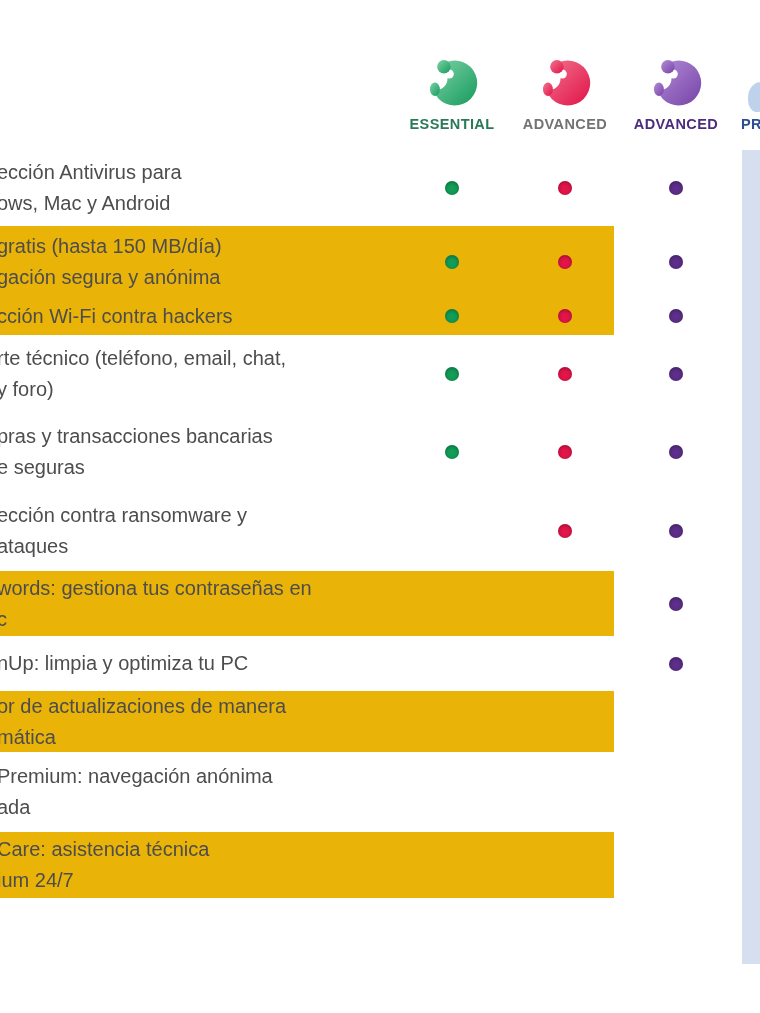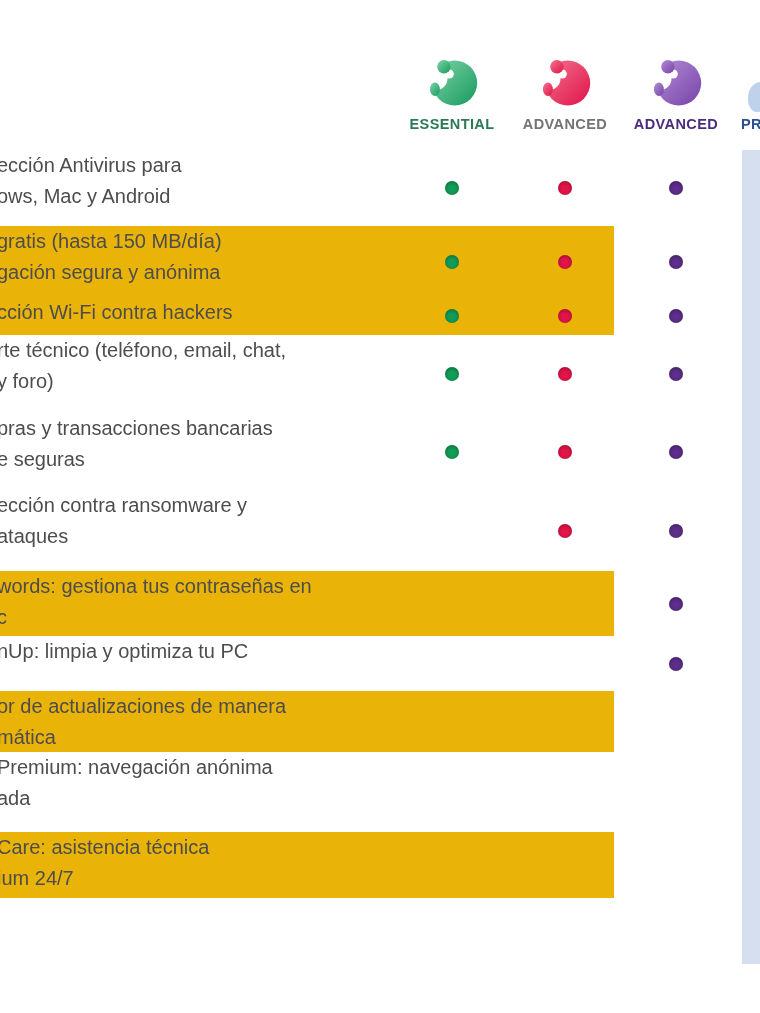--- a/index.html
+++ b/index.html
@@ -19,21 +19,21 @@
   }
   .prime-col{position:absolute;top:56px;left:741px;width:40px;text-align:left;cursor:pointer;}
   .prime-wing{
     position:absolute;left:7px;top:26px;width:22px;height:30px;
     background:#bfd2ec;border-radius:62% 38% 55% 45%/55% 45% 60% 40%;
   }
   .prime-col .product-label{position:absolute;left:0;top:60px;margin:0;}
 
   
   .rows{position:absolute;left:0;top:150px;width:760px;}
-  .row{position:relative;width:614px;display:flex;align-items:flex-start;background:#fff;}
+  .row{position:relative;width:614px;display:flex;align-items:center;background:#fff;}
   .row.gray{background:#eab308;}
   .feature-text{margin-left:-3px;max-width:420px;}
   .feature-text .l{display:block;font-size:20px;line-height:31px;color:#4d4d4d;white-space:nowrap;}
   .dot{
     position:absolute;top:50%;width:14px;height:14px;margin-top:-7px;border-radius:50%;
     box-shadow:inset 0 1px 4px rgba(0,0,0,0.35);
   }
   .dot-e{left:445px;}
   .dot-a{left:558px;}
   .dot-c{left:669px;}

